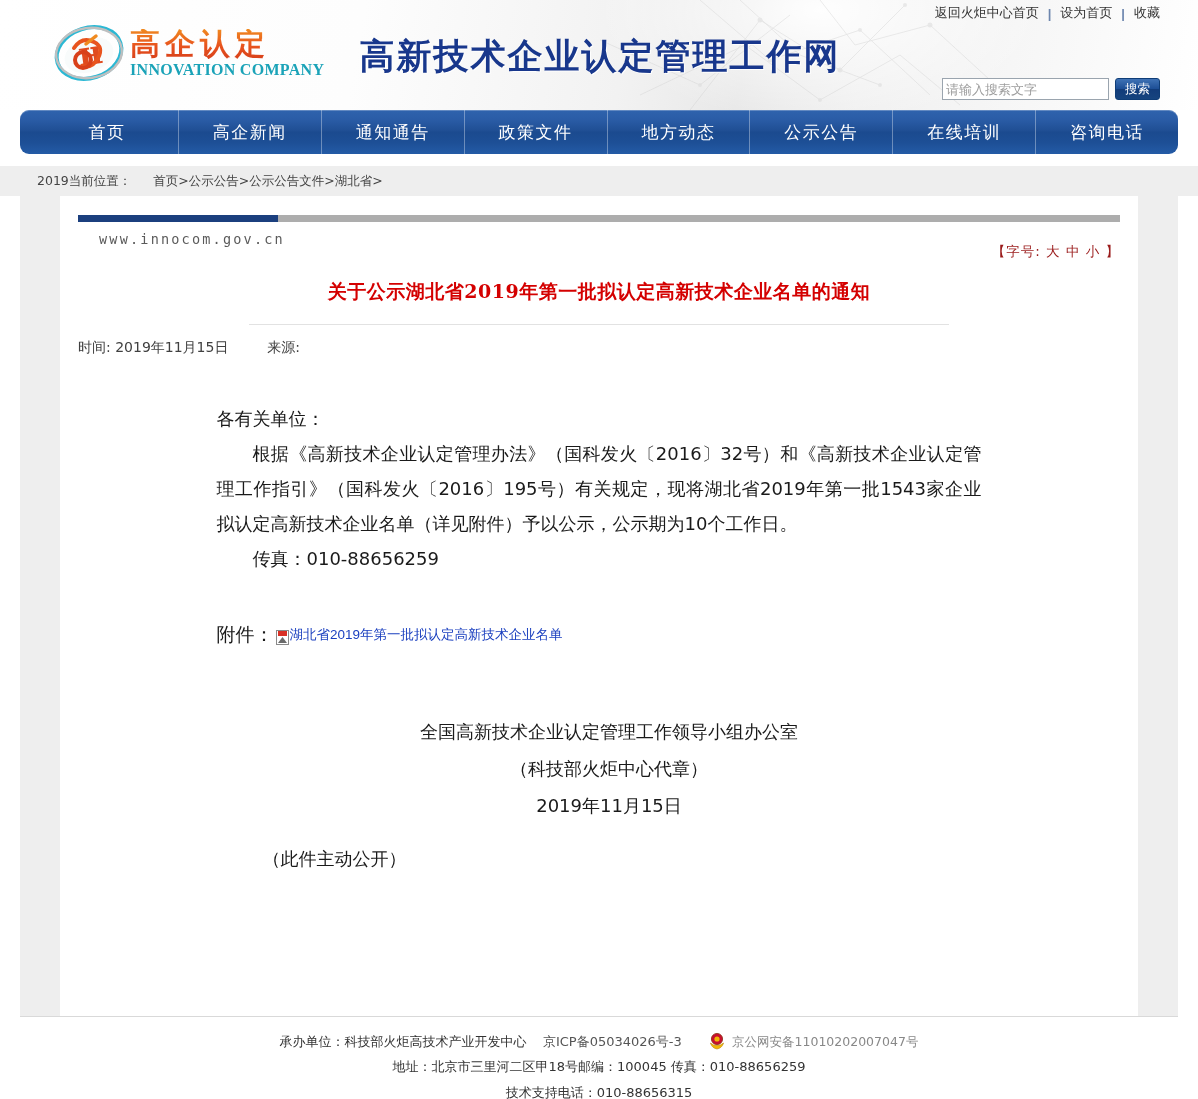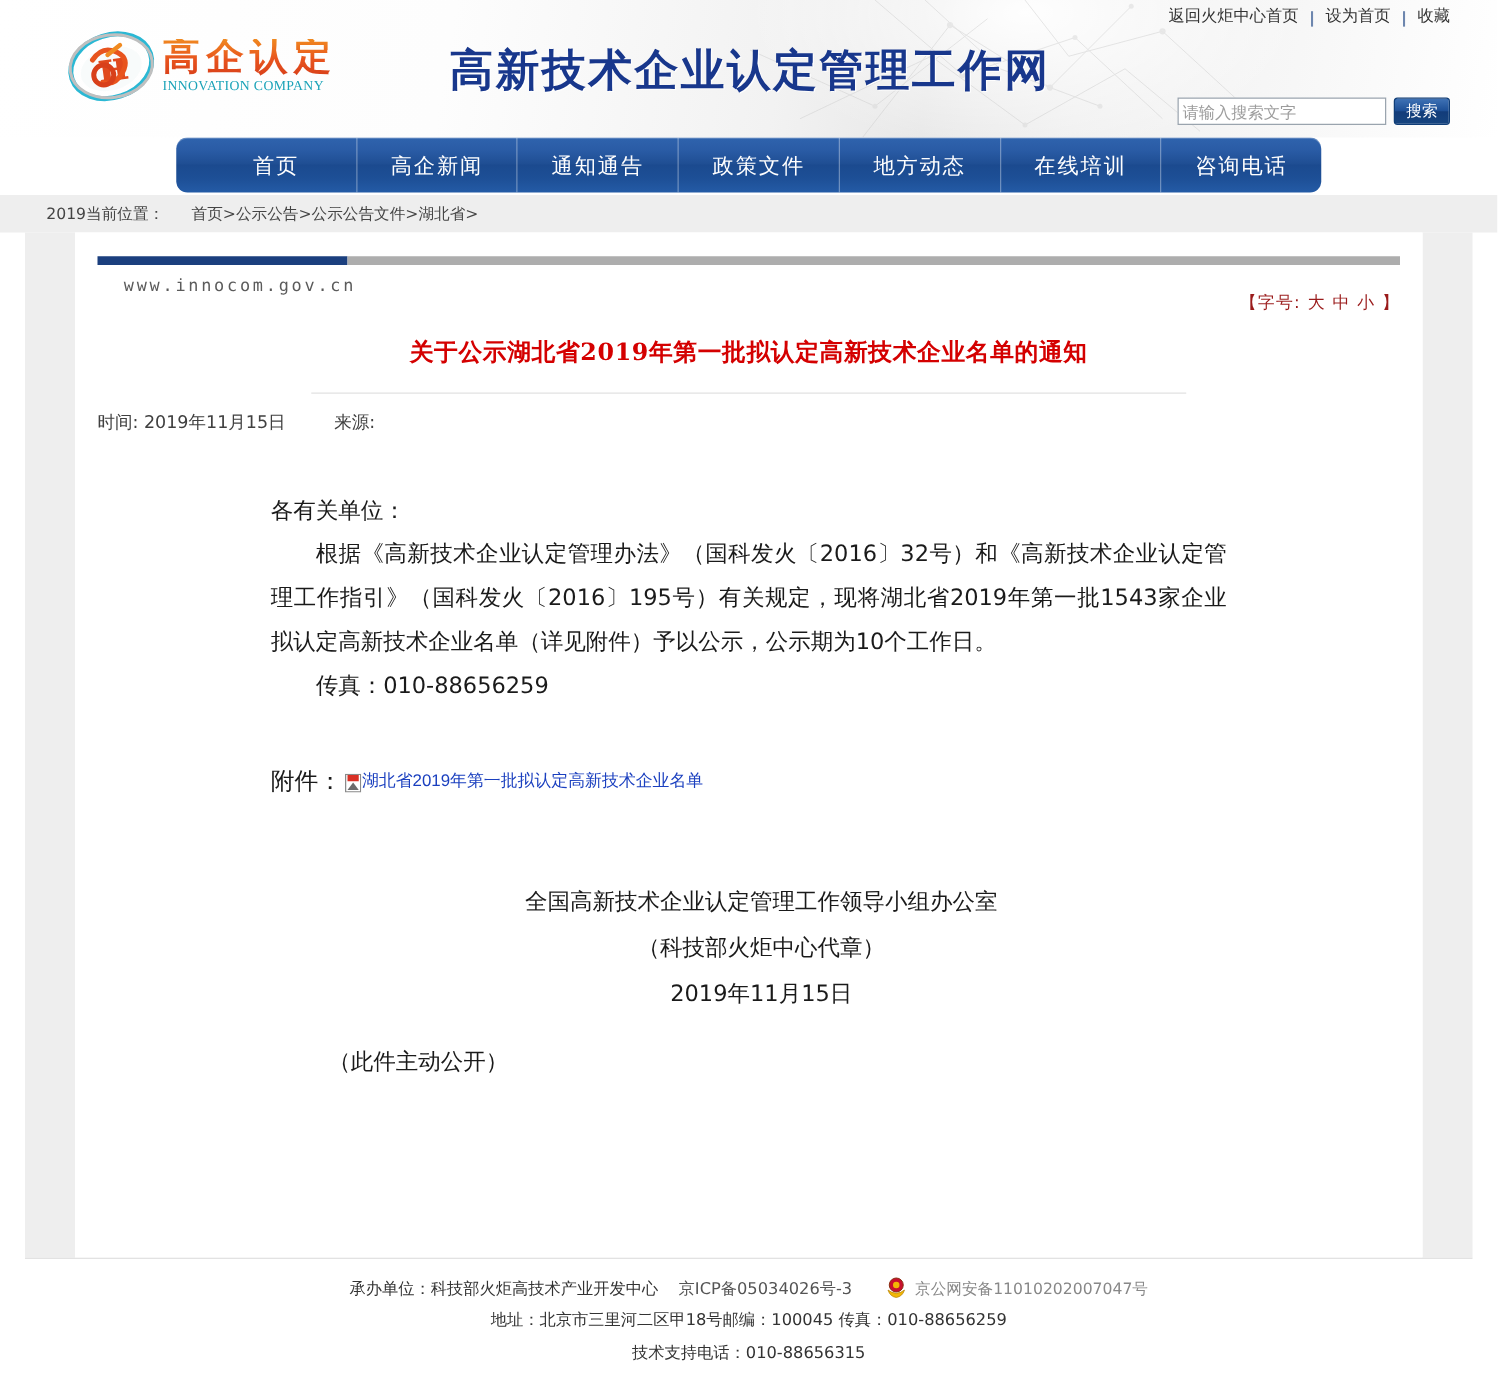--- a/index.html
+++ b/index.html
@@ -31,21 +31,21 @@
   .logo-text { display: flex; flex-direction: column; line-height: 1; }
   .logo-cn {
     font-family: "DejaVu Sans", sans-serif;
     font-size: 30px; font-weight: 700; letter-spacing: 5px;
     background: linear-gradient(180deg,#f08a20 0%, #e8541e 55%, #d8401a 100%);
     -webkit-background-clip: text; background-clip: text; color: transparent;
     margin-bottom: 3px;
   }
   .logo-en {
     font-family: "Liberation Serif", serif;
-    font-size: 11px; font-weight: 400; letter-spacing: .3px;
+    font-size: 16px; font-weight: 700; letter-spacing: .3px;
     color: #1ba3b8;
   }
   .site-title {
     position: absolute; left: 330px; top: 33px; width: 540px;
     text-align: center;
     font-family: "DejaVu Sans", sans-serif;
     font-size: 35px; font-weight: 700; letter-spacing: 2px;
     color: #18378c;
     text-shadow: 1px 1px 0 rgba(255,255,255,.85);
   }
@@ -72,21 +72,21 @@
     border: 1px solid #0f3d77;
     border-radius: 3px;
     background: linear-gradient(180deg,#3f72b5 0%, #1d4f96 48%, #123c7a 52%, #16447f 100%);
     color: #fff; font-size: 12.5px; cursor: pointer;
     font-family: "Liberation Sans", sans-serif;
   }
 
   
   .nav-outer { height: 44px; background: #fff; padding: 0 20px; }
   .nav-bar {
-    height: 44px; width: 916px; margin: 0 auto;
+    height: 44px; width: 1158px; margin: 0 auto;
     border-radius: 9px;
     background: linear-gradient(180deg,
       #2f63ad 0%, #2a5ca6 22%,
       #1f4e93 48%, #1b4a8f 50%,
       #1d4f96 74%, #245ba6 100%);
     display: flex; align-items: stretch;
     box-shadow: inset 0 1px 0 rgba(255,255,255,.25);
     overflow: hidden;
   }
   .nav-item {
@@ -95,21 +95,21 @@
     font-family: "DejaVu Sans", sans-serif;
     border-right: 1px solid rgba(255,255,255,.35);
     cursor: pointer; text-decoration: none;
   }
   .nav-item:last-child { border-right: none; }
   .nav-item:first-child { padding-left: 16px; }
 
   
   .crumb-strip { height: 30px; background: #eeeeee; }
   .crumb {
-    width: 1158px; margin: 2px auto; padding-left: 17px;
+    width: 1158px; margin: 12px auto; padding-left: 17px;
     line-height: 30px; font-size: 12.5px; color: #444;
     font-family: "DejaVu Sans", sans-serif;
   }
   .crumb .sep-space { display:inline-block; width: 14px; }
 
   
   .page-wrap { width: 1158px; margin: 0 auto; display: flex; }
   .side-strip { width: 40px; background: #eeeeee; }
   .content {
     flex: 1 1 auto; background: #fff; position: relative;
@@ -260,20 +260,21 @@
   </div>
 </div>
 
 <div class="nav-outer">
   <div class="nav-bar">
     <a class="nav-item">首页</a>
     <a class="nav-item">高企新闻</a>
     <a class="nav-item">通知通告</a>
     <a class="nav-item">政策文件</a>
     <a class="nav-item">地方动态</a>
+    <a class="nav-item">公示公告</a>
     <a class="nav-item">在线培训</a>
     <a class="nav-item">咨询电话</a>
   </div>
 </div>
 
 <div class="crumb-strip">
   <div class="crumb">
     <span>2019当前位置：</span>
     <span class="sep-space"></span>
     <span>首页&gt;公示公告&gt;公示公告文件&gt;湖北省&gt;</span>

